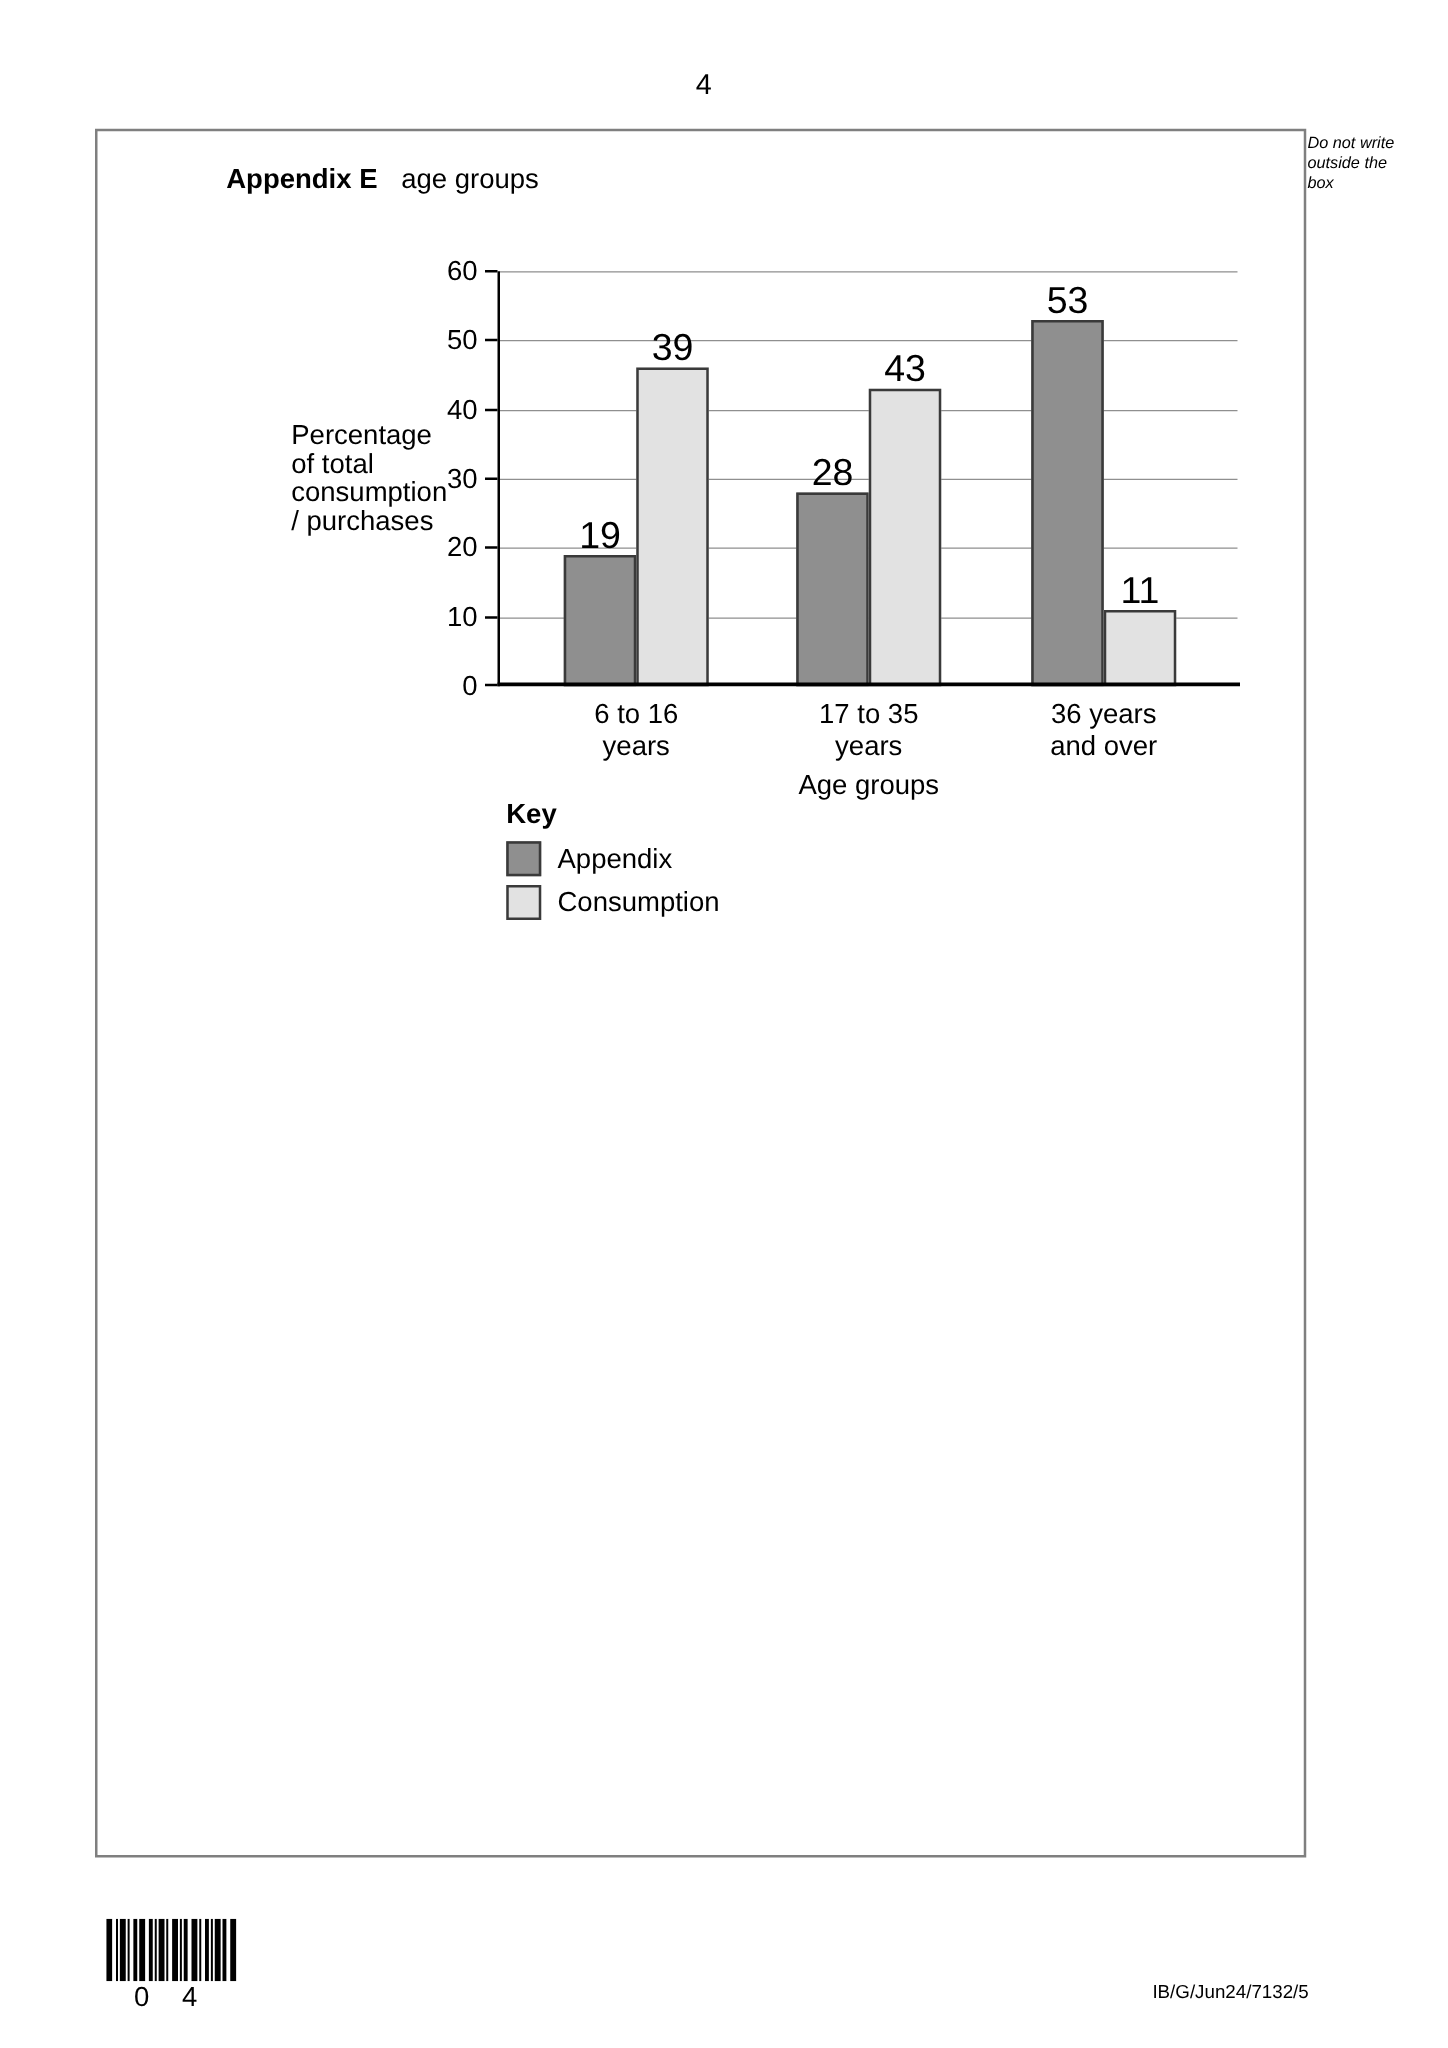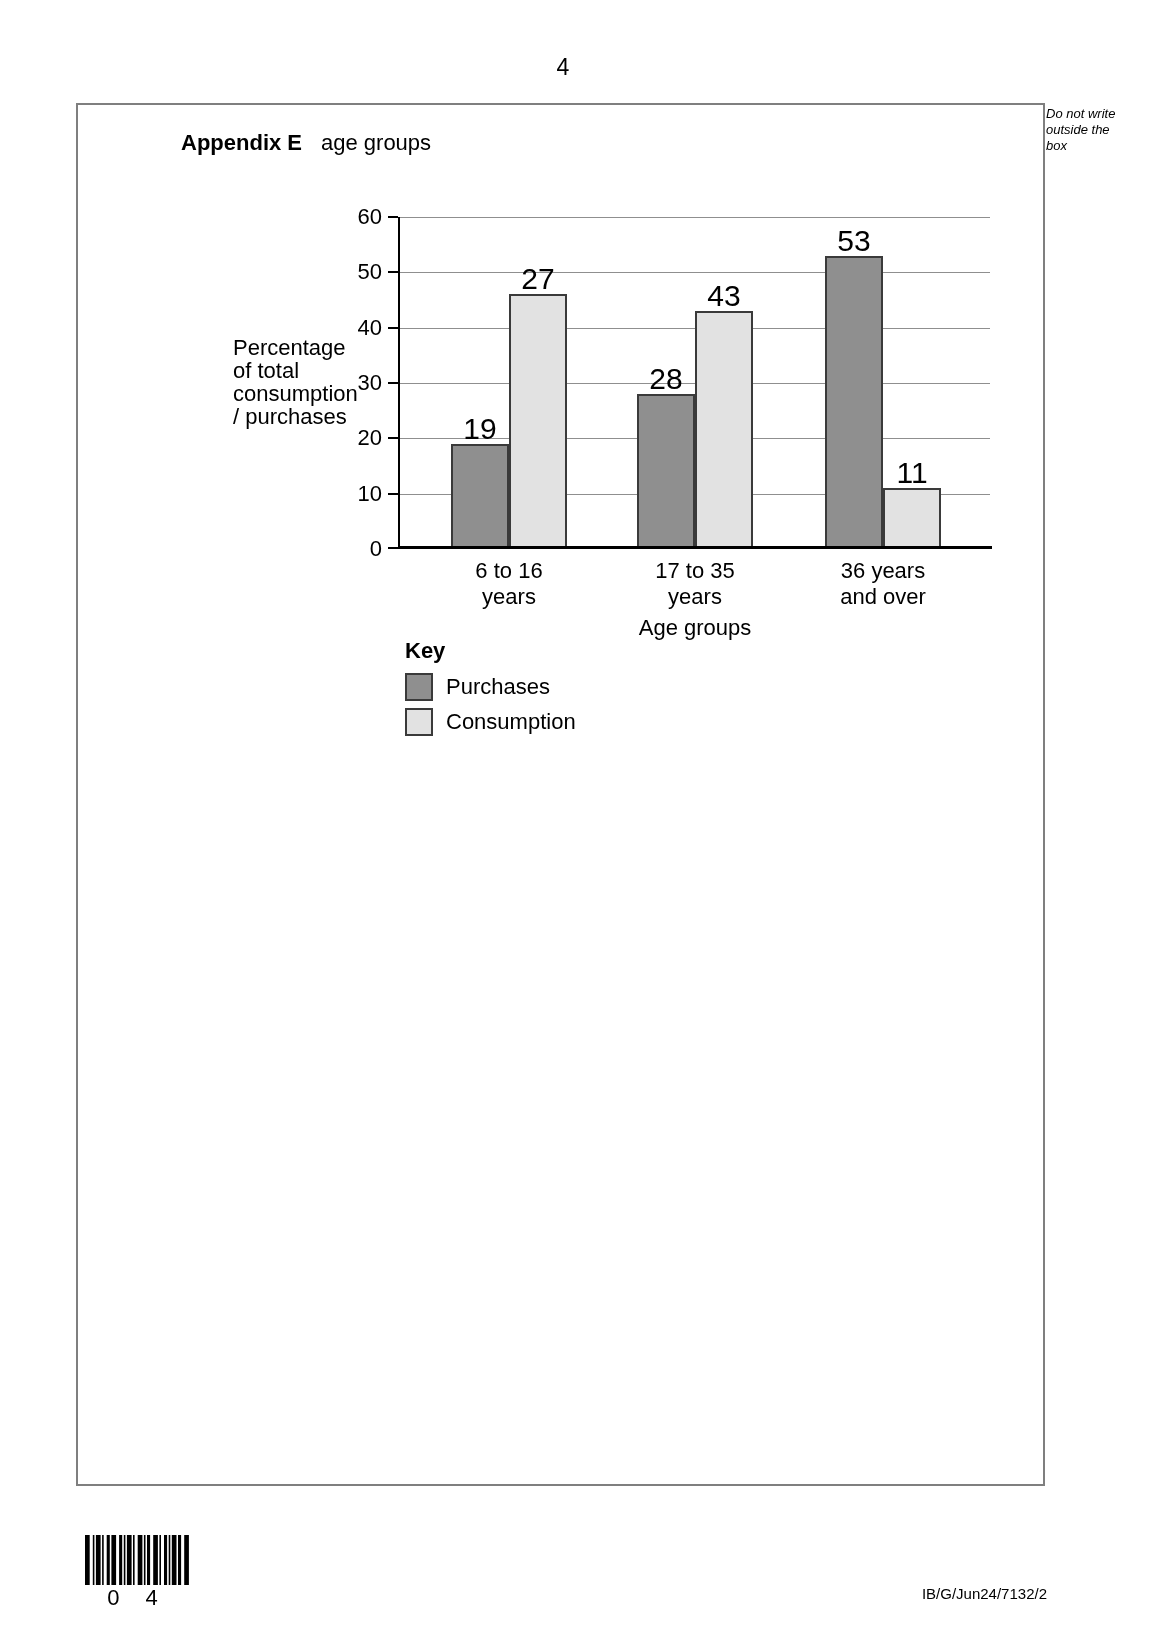--- a/index.html
+++ b/index.html
@@ -124,21 +124,21 @@
       <div class="ylabel" style="top: -12px;">60</div>
       <div class="yaxis-line"></div>
       <div class="baseline"></div>
       <div class="bar" style="left: 51px; top: 227px; width: 58px; height: 105px; background: rgb(143, 143, 143);"></div>
       <div class="valabel" style="left: 45px; top: 199px;">19</div>
       <div class="bar" style="left: 237px; top: 177px; width: 58px; height: 155px; background: rgb(143, 143, 143);"></div>
       <div class="valabel" style="left: 231px; top: 149px;">28</div>
       <div class="bar" style="left: 425px; top: 39px; width: 58px; height: 293px; background: rgb(143, 143, 143);"></div>
       <div class="valabel" style="left: 419px; top: 11px;">53</div>
       <div class="bar" style="left: 109px; top: 77px; width: 58px; height: 255px; background: rgb(226, 226, 226);"></div>
-      <div class="valabel" style="left: 103px; top: 49px;">27</div>
+      <div class="valabel" style="left: 103px; top: 49px;">39</div>
       <div class="bar" style="left: 295px; top: 94px; width: 58px; height: 238px; background: rgb(226, 226, 226);"></div>
       <div class="valabel" style="left: 289px; top: 66px;">43</div>
       <div class="bar" style="left: 483px; top: 271px; width: 58px; height: 61px; background: rgb(226, 226, 226);"></div>
       <div class="valabel" style="left: 477px; top: 243px;">11</div>
       <div class="catlabel" style="left: 17px;">
         <div>6 to 16</div>
         <div>years</div>
       </div>
       <div class="catlabel" style="left: 203px;">
         <div>17 to 35</div>
@@ -150,21 +150,21 @@
       </div>
     </div>
 
   <div class="abs x-axis-title">Age groups</div>
 
   <div class="abs key">
     <div class="key-title">Key</div>
     <div id="key-rows">
         <div class="key-row">
           <div class="key-swatch" style="background: rgb(143, 143, 143);"></div>
-          <div class="key-label">Purchases</div>
+          <div class="key-label">Appendix</div>
         </div>
         <div class="key-row">
           <div class="key-swatch" style="background: rgb(226, 226, 226);"></div>
           <div class="key-label">Consumption</div>
         </div>
       </div>
   </div>
 
 
   <svg class="abs barcode" id="barcode" width="105" height="50" viewBox="0 0 105 50">
@@ -185,15 +185,15 @@
       <rect x="74.4" y="0" width="1.6" height="50" fill="#000"></rect>
       <rect x="79.0" y="0" width="3.1" height="50" fill="#000"></rect>
       <rect x="83.7" y="0" width="1.6" height="50" fill="#000"></rect>
       <rect x="86.8" y="0" width="4.7" height="50" fill="#000"></rect>
       <rect x="93.0" y="0" width="3.1" height="50" fill="#000"></rect>
       <rect x="99.2" y="0" width="4.7" height="50" fill="#000"></rect>
     </svg>
 
   <div class="abs barcode-digits">0 4</div>
 
-  <div class="abs footer-code">IB/G/Jun24/7132/2</div>
+  <div class="abs footer-code">IB/G/Jun24/7132/5</div>
 
 </div>
 
 </body></html>

